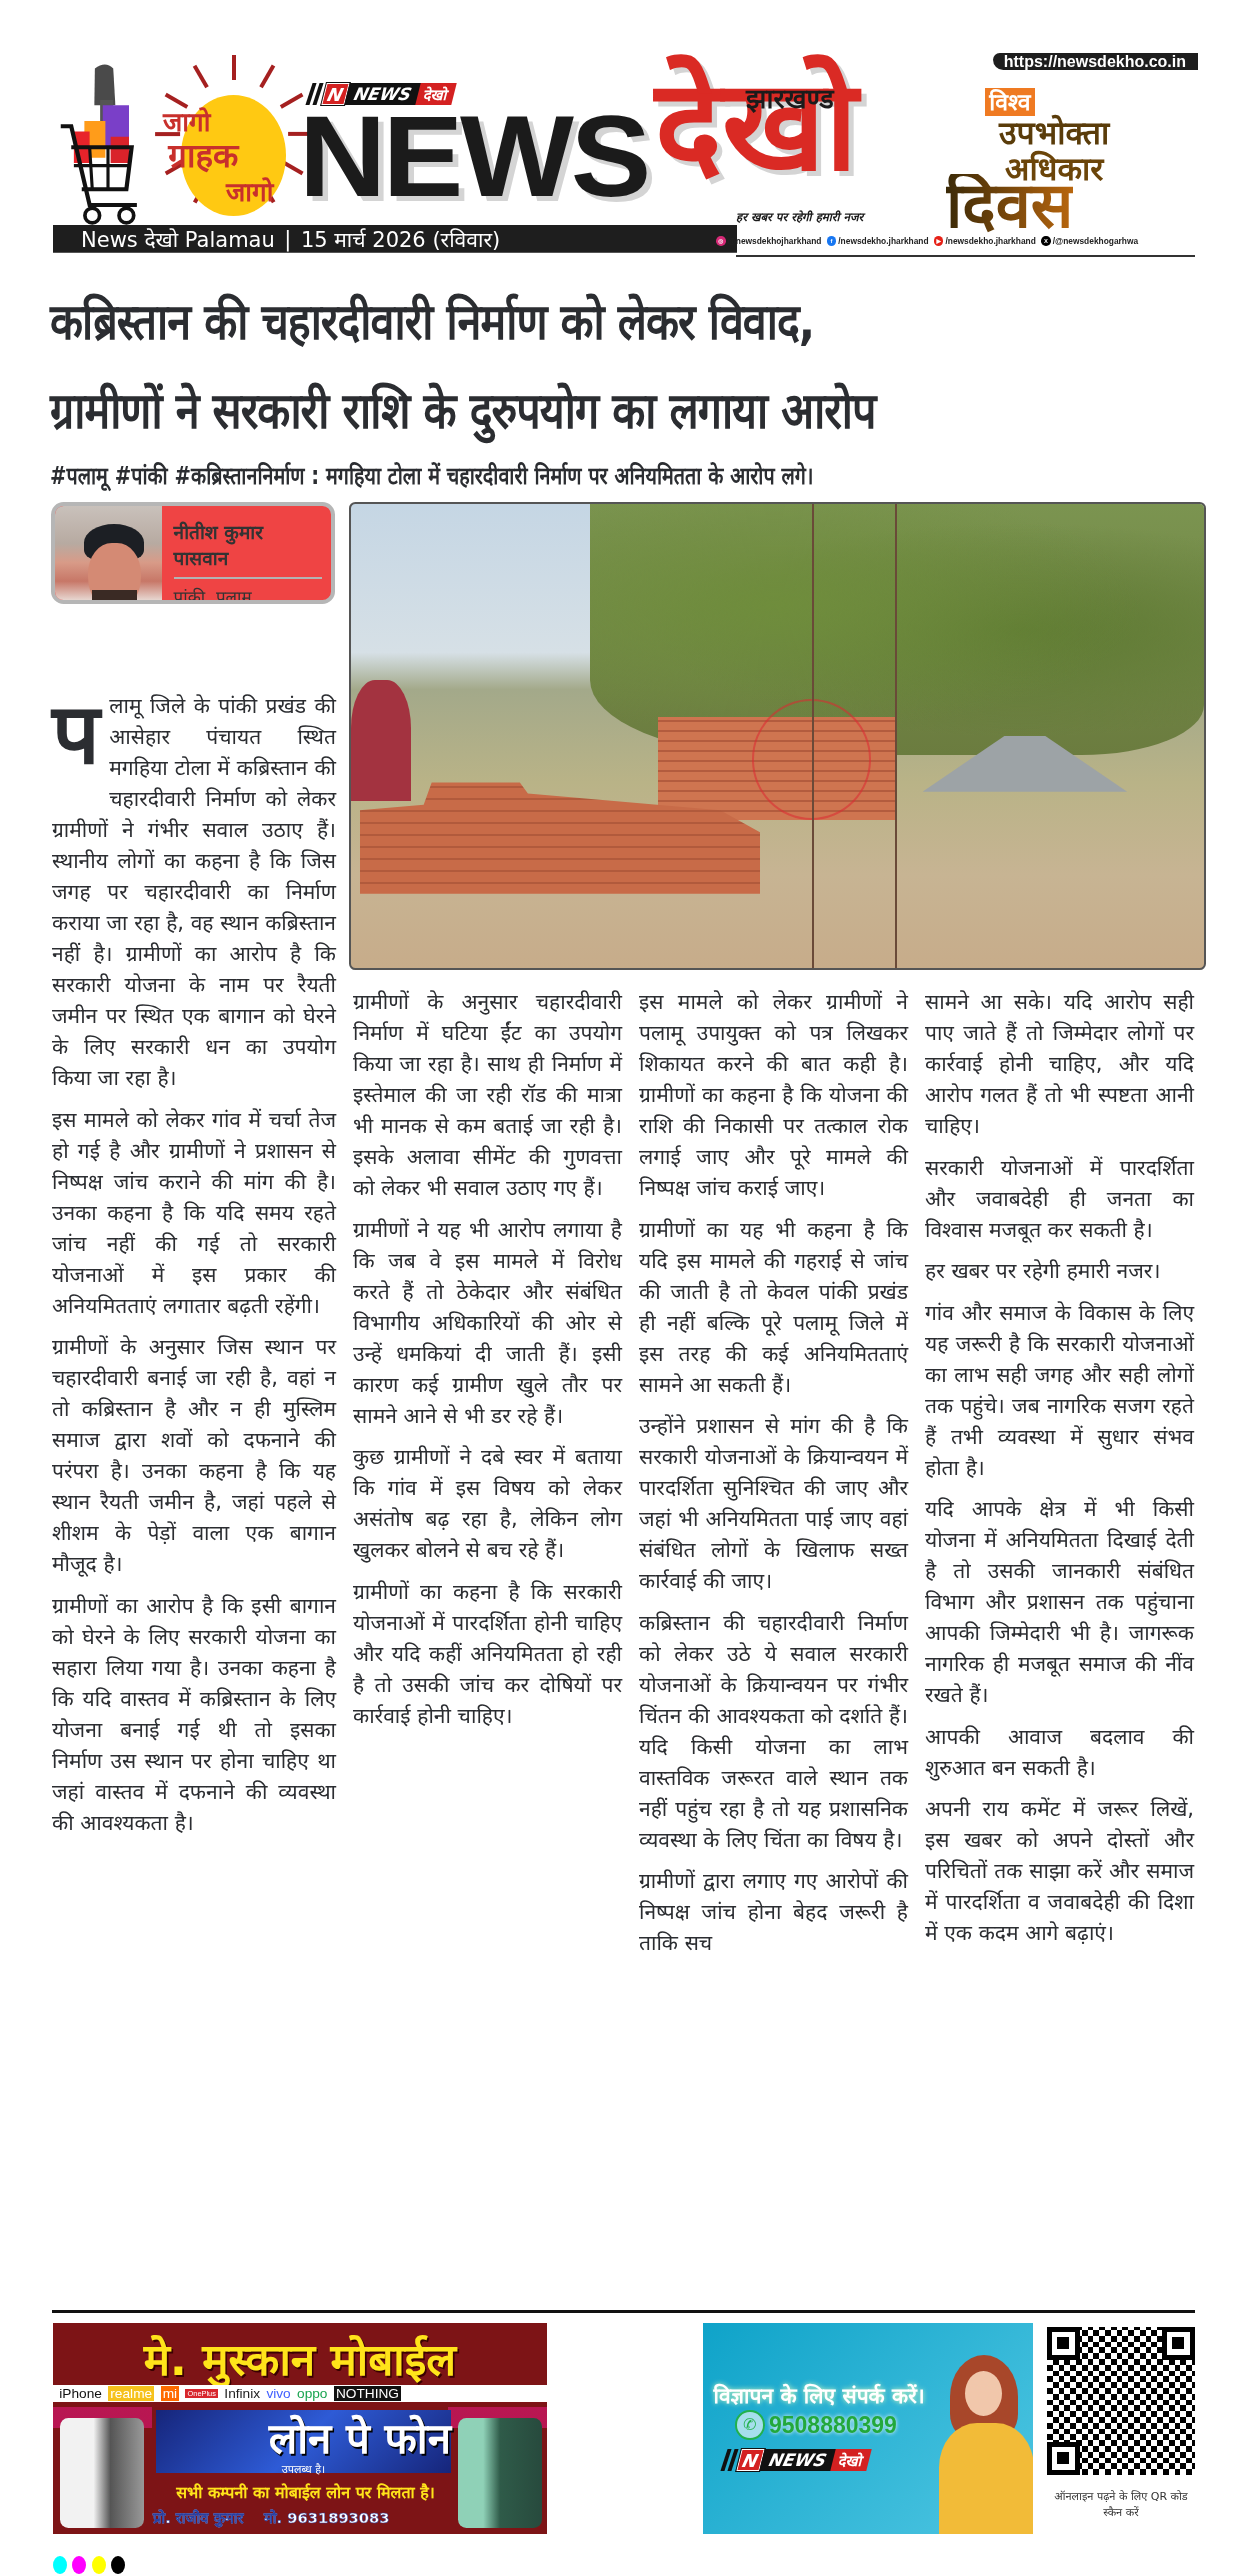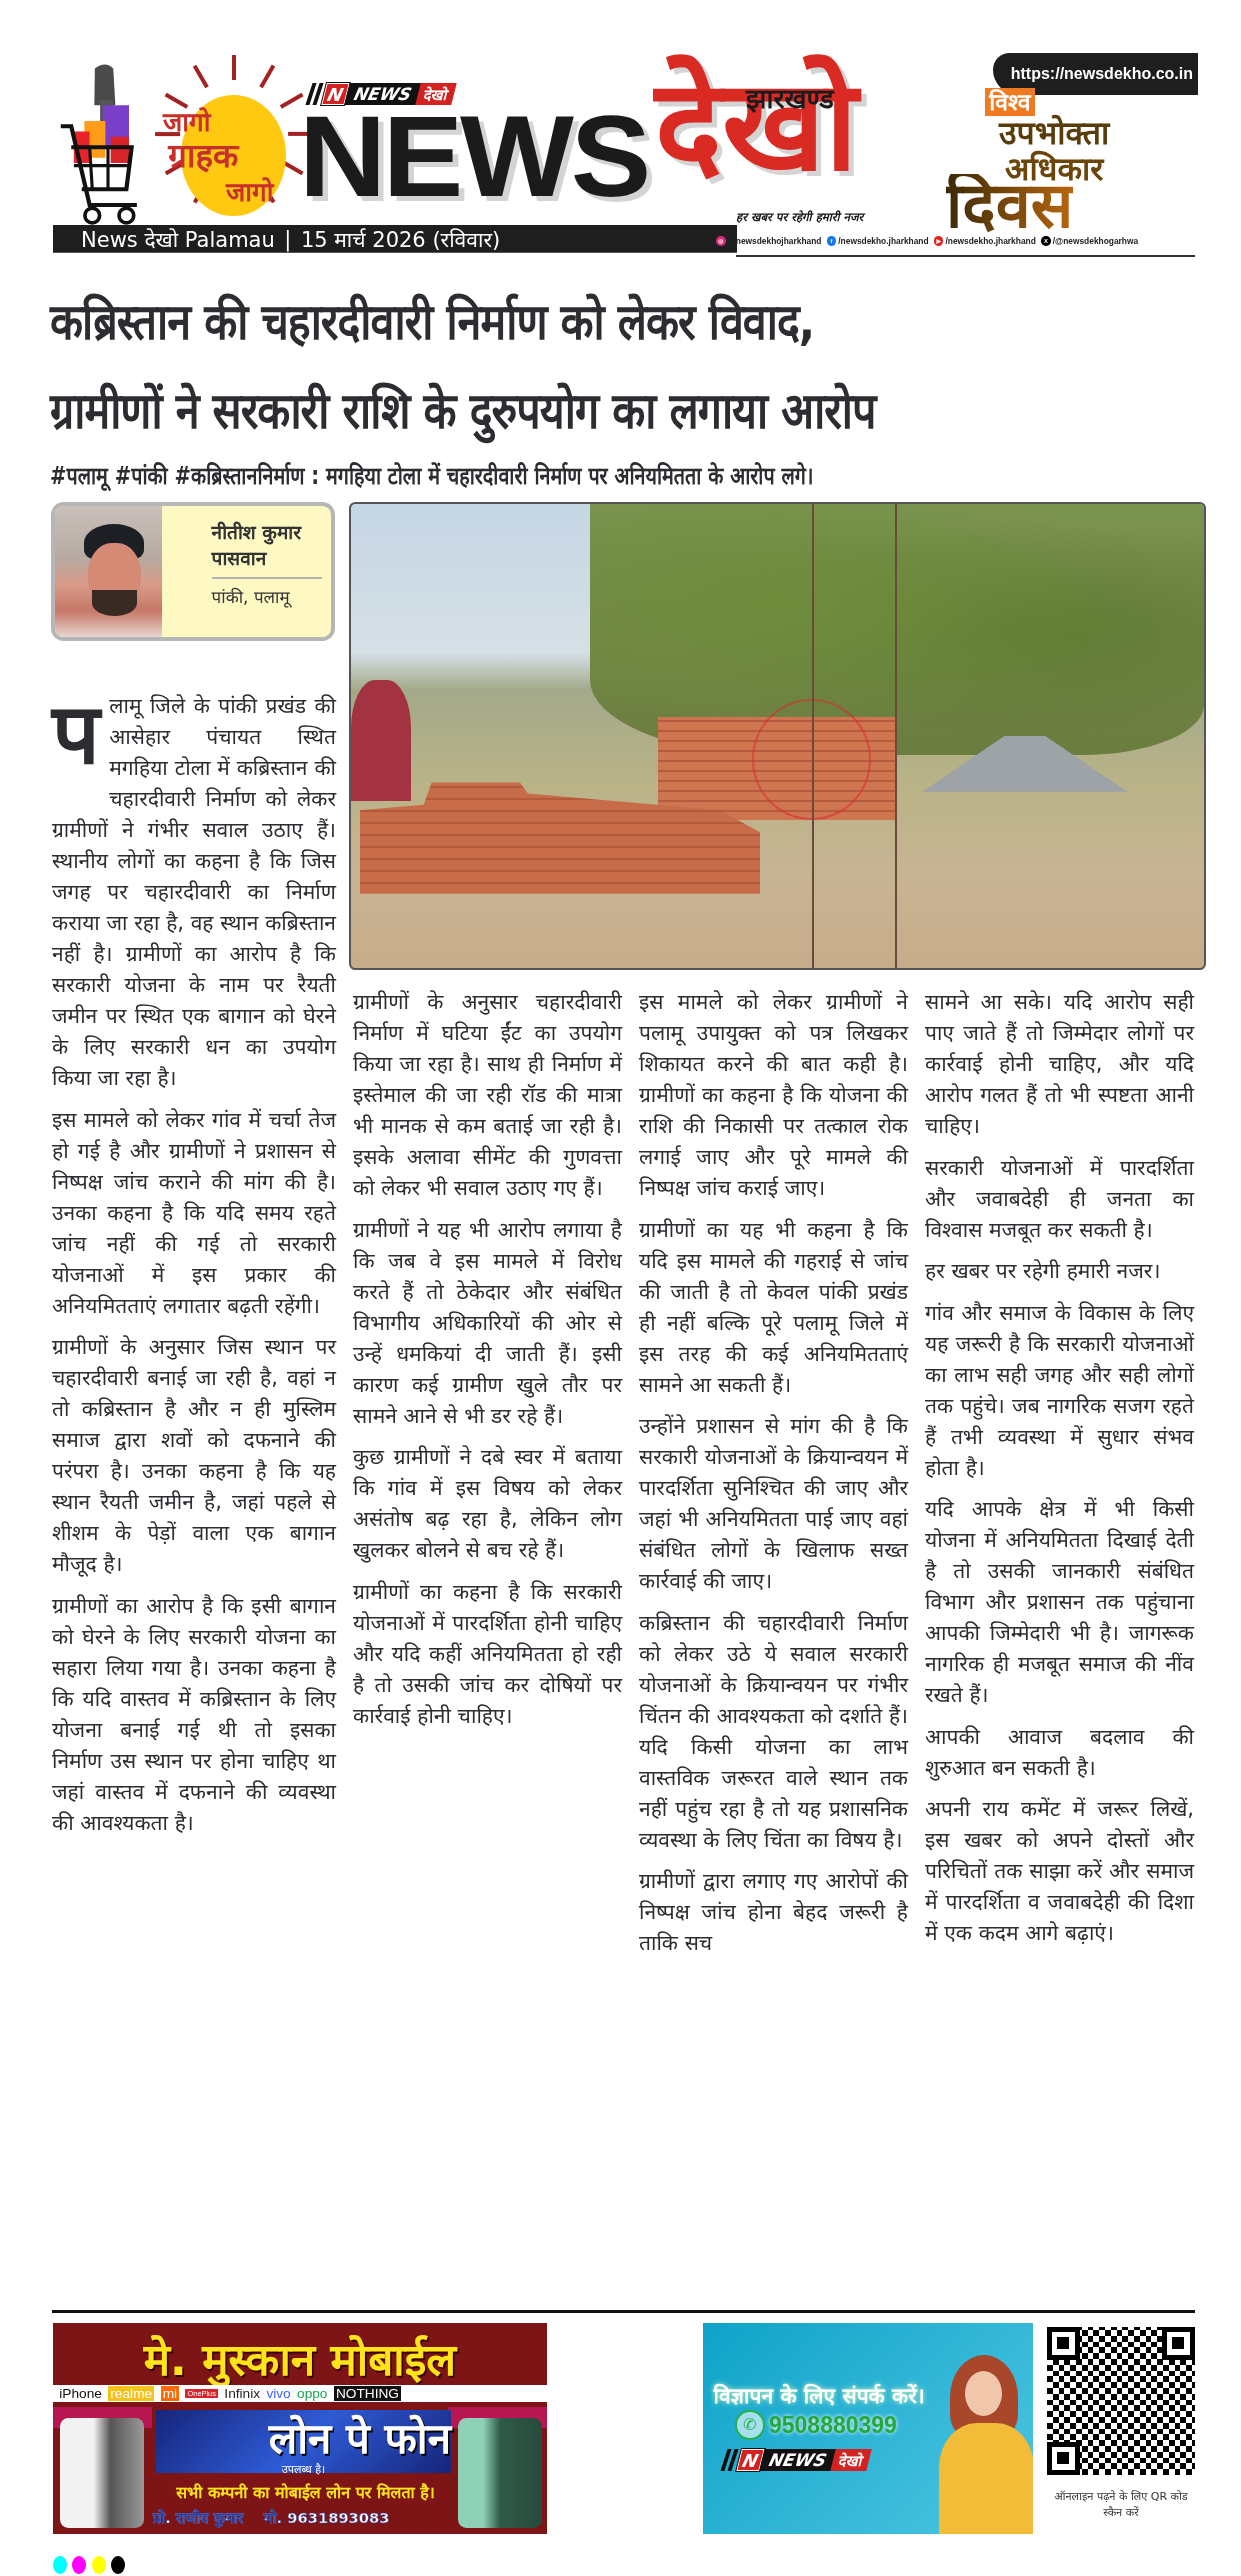--- a/index.html
+++ b/index.html
@@ -18,37 +18,37 @@
   .brand-bars span { display: block; width: 4.2px; height: 22px; background: #111; transform: skewX(-18deg); }
   .brand-n { width: 23px; height: 22px; background: #d42121; color: #fff; font-weight: bold; font-style: italic; font-size: 18px; display: flex; align-items: center; justify-content: center; transform: skewX(-14deg); border: 1.6px solid #fff; outline: 1.1px solid #111; }
   .brand-news { background: #111; color: #fff; font-style: italic; font-weight: bold; font-size: 17px; height: 22px; padding: 0 7.4px; display: flex; align-items: center; transform: skewX(-14deg); }
   .brand-dekho { background: #d42121; color: #fff; font-weight: bold; font-size: 14.7px; height: 22px; padding: 0 6.3px; display: flex; align-items: center; transform: skewX(-14deg); }
   .big-news { position: absolute; left: 299px; top: 99px; font-family: "Liberation Sans", sans-serif; font-weight: bold; font-size: 115px; letter-spacing: -3.2px; color: #1b1b1b; line-height: 1; transform: scaleX(1.05); transform-origin: left top; text-shadow: 5.3px 5.3px 0 #d4d4d4; }
   .big-dekho { position: absolute; left: 655px; top: 63px; font-family: "DejaVu Sans", sans-serif; font-weight: bold; font-size: 126px; color: #da2a24; line-height: 1; text-shadow: 5.3px 5.3px 0 #d4d4d4; }
   .jharkhand { position: absolute; left: 746px; top: 79px; font-size: 27px; font-weight: bold; color: #1b1b1b; }
   .tagline { position: absolute; left: 736px; top: 209px; font-size: 11.6px; font-style: italic; font-weight: bold; color: #1b1b1b; }
   .dateline { position: absolute; left: 53px; top: 225px; width: 684px; height: 28px; background: #1e1e1e; border-bottom: 1.6px solid #555; color: #fff; font-size: 21px; display: flex; align-items: center; padding-left: 28px; }
   .dateline .sep { margin: 0 9.5px; }
-  .url-pill { position: absolute; left: 993px; top: 53px; width: 100px + 0; right: 43px; height: 42px; background: #1e1e1e; color: #fff; font-family: "Liberation Sans", sans-serif; font-weight: bold; font-size: 16px; display: flex; align-items: center; justify-content: flex-end; padding-right: 5px; border-radius: 21px 0 0 21px; border-bottom-left-radius: 32px; }
+  .url-pill { position: absolute; left: 993px; top: 53px; width: 100px + 0; right: 43px; height: 17px; background: #1e1e1e; color: #fff; font-family: "Liberation Sans", sans-serif; font-weight: bold; font-size: 16px; display: flex; align-items: center; justify-content: flex-end; padding-right: 12px; border-radius: 21px 0 0 21px; border-bottom-left-radius: 32px; }
   .vishwa { position: absolute; left: 985px; top: 88px; background: #ef7a22; color: #fff; font-size: 23px; font-weight: bold; padding: 0 4.2px; line-height: 28px; }
   .upbhokta { position: absolute; left: 999px; top: 117px; font-size: 32px; font-weight: bold; color: #5a3c0a; line-height: 1; }
   .adhikar { position: absolute; left: 1005px; top: 153px; font-size: 32px; font-weight: bold; color: #6b450a; line-height: 1; }
   .divas { position: absolute; left: 946px; top: 174px; font-size: 63px; font-weight: bold; line-height: 1; background: linear-gradient(90deg,#3b2a08,#b8660e); -webkit-background-clip: text; background-clip: text; color: transparent; }
   .socials { position: absolute; left: 716px; top: 236px; display: flex; gap: 5.3px; align-items: center; font-family: "Liberation Sans", sans-serif; font-weight: bold; font-size: 8.4px; color: #222; }
   .socials .s { display: flex; align-items: center; gap: 2.1px; }
   .socials .ic { width: 9.5px; height: 9.5px; border-radius: 50%; display: inline-flex; align-items: center; justify-content: center; color: #fff; font-size: 5.8px; }
   .mast-rule { position: absolute; left: 736px; top: 255px; width: 459px; height: 1.6px; background: #333; }
 
   
   .headline { position: absolute; left: 50px; top: 278px; width: 1157px; font-size: 50px; font-weight: bold; line-height: 89px; color: #2b2d31; letter-spacing: -1.1px; }
   .headline div { white-space: nowrap; transform: scaleX(0.86); transform-origin: left; }
   .subhead { position: absolute; left: 50px; top: 458px; width: 1157px; font-size: 24px; font-weight: bold; color: #2b2d31; white-space: nowrap; transform: scaleX(0.82); transform-origin: left; }
 
   
-  .byline { position: absolute; left: 51px; top: 502px; width: 284px; height: 139px; border: 4.7px solid #b6b6b6; border-radius: 12.6px; background: #fef9c3; overflow: hidden; display: flex; gap: 38px; }
+  .byline { position: absolute; left: 51px; top: 502px; width: 284px; height: 102px; border: 4.7px solid #b6b6b6; border-radius: 12.6px; background: #ef4444; overflow: hidden; display: flex; }
   .byline-photo { width: 107px; height: 100%; background: linear-gradient(180deg,#c9c1bb 0%,#b7aaa1 40%,#d89b88 60%,#c77767 80%,#e7d6d0 100%); position: relative; }
   .byline-photo .face { position: absolute; left: 33px; top: 37px; width: 53px; height: 68px; border-radius: 45% 45% 50% 50%; background: #d48a74; }
   .byline-photo .hair { position: absolute; left: 29px; top: 18.4px; width: 60px; height: 37px; border-radius: 50% 50% 30% 30%; background: #1c1f24; }
   .byline-photo .beard { position: absolute; left: 37px; top: 84px; width: 45px; height: 26px; border-radius: 0 0 50% 50%; background: #3a2a24; }
   .byline-info { flex: 1; padding: 13px 9.5px 0 11.6px; }
   .byline-name { font-size: 19px; font-weight: bold; color: #333; line-height: 26px; }
   .byline-rule { height: 2.1px; background: #b3b3b3; margin: 6.3px 0 5.3px; }
   .byline-loc { font-size: 17px; color: #333; }
 
   

